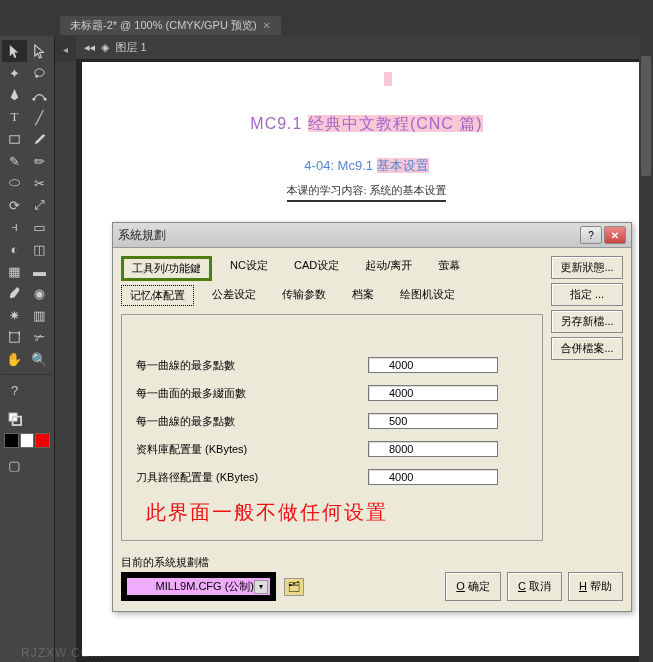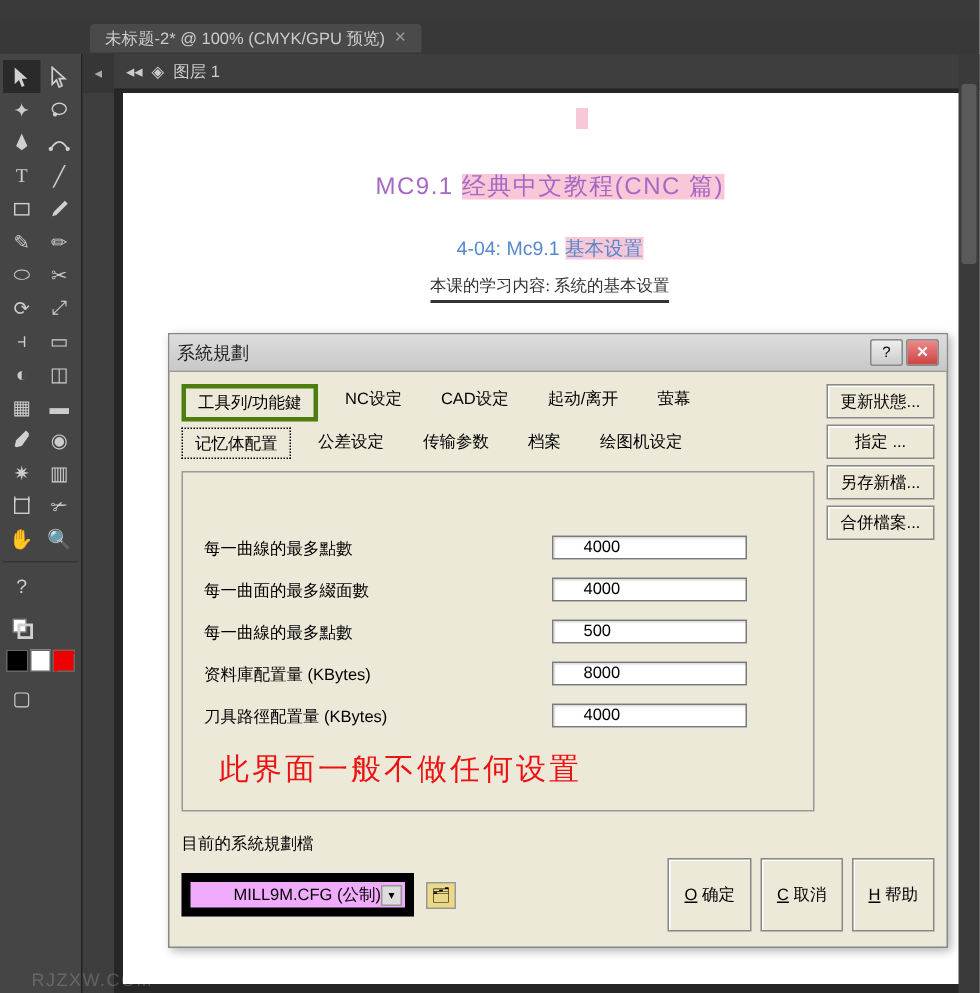--- a/index.html
+++ b/index.html
@@ -61,21 +61,21 @@
 .field-input { width: 130px; border: 1px solid #7a7a7a; background: #fff; padding: 1px 20px; font-size: 11px; box-shadow: inset 1px 1px 1px rgba(0,0,0,0.15); }
 .red-note { color: #e11; font-size: 20px; font-family: SimSun, serif; margin-top: 14px; letter-spacing: 2px; padding-left: 10px; }
 
 .dialog-footer { padding: 6px 8px 10px; }
 .footer-label { font-size: 11px; margin-bottom: 2px; }
 .footer-row { display: flex; align-items: center; gap: 8px; }
 .dropdown { background: #f0abfc; border: 6px solid #000000; padding: 1px 2px; font-size: 11px; width: 155px; display: flex; justify-content: flex-end; align-items: center; }
 .dd-arrow { background: #ddd; border: 1px solid #999; width: 14px; height: 14px; display: flex; align-items: center; justify-content: center; font-size: 8px; }
 .footer-icon { width: 20px; height: 18px; background: #ecd988; border: 1px solid #999; display: flex; align-items: center; justify-content: center; font-size: 10px; }
 .footer-btns { margin-left: auto; display: flex; gap: 6px; }
-.footer-btn { border: 1px solid #888; background: #ece9d8; padding: 16px 10px; font-size: 11px; box-shadow: 1px 1px 0 #fff inset; }
+.footer-btn { border: 1px solid #888; background: #ece9d8; padding: 6px 10px; font-size: 11px; box-shadow: 1px 1px 0 #fff inset; }
 .footer-btn u { text-decoration: underline; }
 
 .scrollbar-v { position: absolute; right: 0; top: 36px; bottom: 0; width: 14px; background: #3a3a3a; }
 .scrollbar-thumb { position: absolute; left: 2px; right: 2px; top: 20px; height: 120px; background: #5a5a5a; border-radius: 2px; }
 
 .watermark { position: absolute; left: 21px; bottom: 2px; color: rgba(255,255,255,0.18); font-size: 12px; letter-spacing: 1px; }
 </style>
 </head>
 <body>
 

